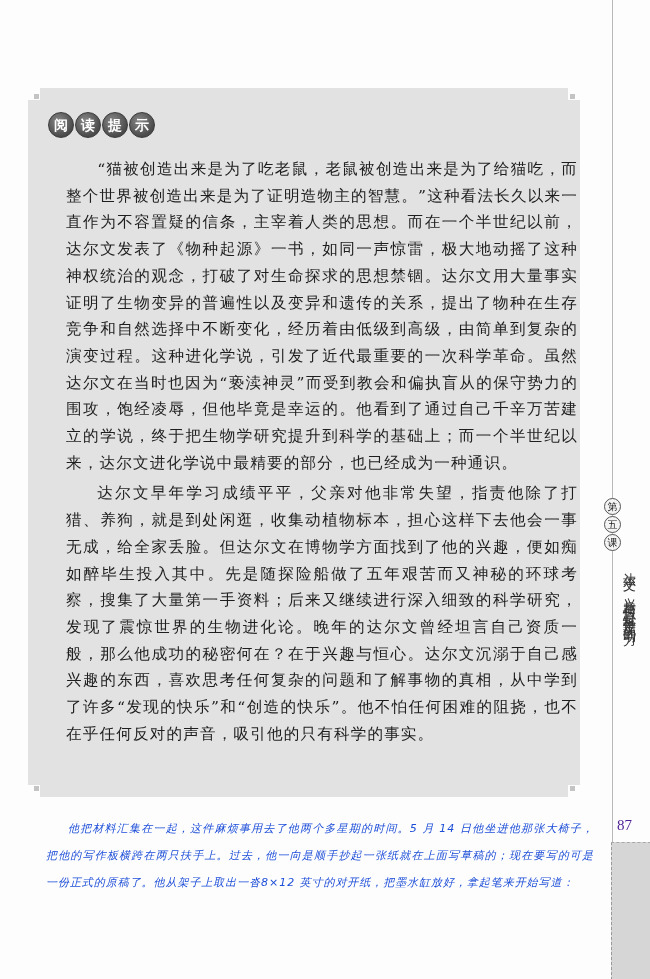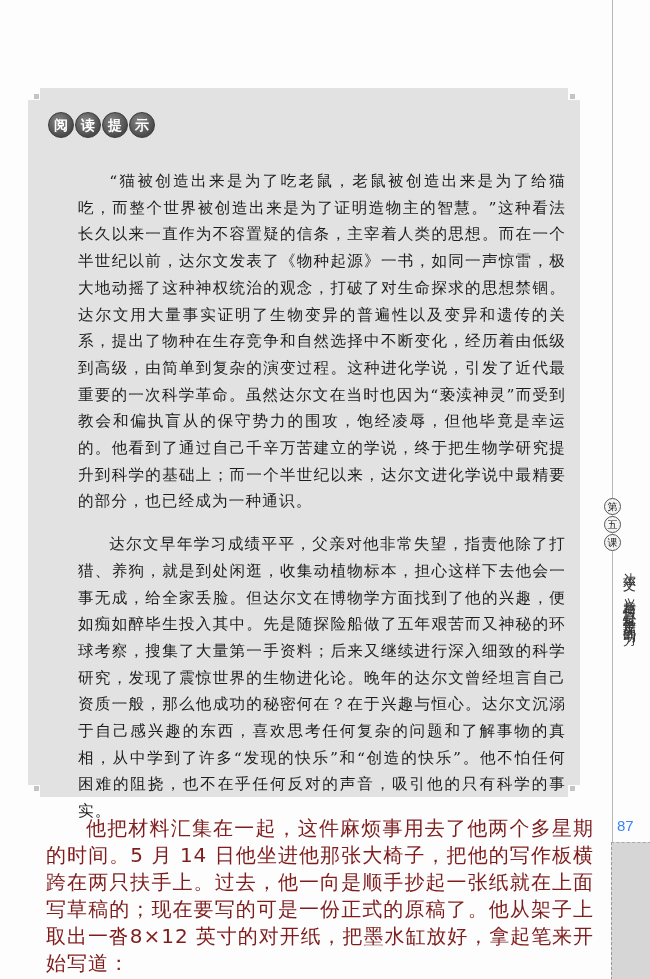--- a/index.html
+++ b/index.html
@@ -33,27 +33,27 @@
     border: 1px solid #3a3a3a;
     color: #fff; font-family: "DejaVu Sans", sans-serif; font-weight: bold;
     font-size: 14px; line-height: 24px; text-align: center;
   }
 
   .tips-text {
     position: absolute; left: 62px; top: 152px; width: 520px;
     font-size: 15.6px; line-height: 26.7px; letter-spacing: 1.15px;
     text-align: justify;
   }
-  .tips-text p { margin: 16px; text-indent: 2em; }
+  .tips-text p { margin: 4px; text-indent: 2em; }
 
   .body-text {
     position: absolute; left: 46px; top: 815px; width: 548px;
     font-family: "DejaVu Sans", sans-serif;
-    font-size: 20px; line-height: 27px; letter-spacing: 0.95px;
-    text-align: justify; color: #7f1d1d;
+    font-size: 11px; line-height: 27px; letter-spacing: 0.95px;
+    text-align: justify; color: #1d4ed8; font-style: italic;
   }
   .body-text p { margin: 0; text-indent: 2em; }
 
   .margin-rule {
     position: absolute; left: 612px; top: 0; width: 1px; height: 842px; background: #b8b8b8;
   }
   .margin-strip {
     position: absolute; left: 611px; top: 842px; width: 39px; height: 137px;
     background: #d6d6d6; border-left: 1px dashed #9a9a9a; border-top: 1px dashed #a8a8a8;
   }
@@ -67,21 +67,21 @@
     font-size: 10px; line-height: 15px; text-align: center; color: #222;
     margin-bottom: 1px;
   }
   .chapter-title {
     position: absolute; left: 622px; top: 562px;
     writing-mode: vertical-rl; font-size: 13px; letter-spacing: 3px;
     line-height: 14px; color: #333;
   }
   .page-number {
     position: absolute; left: 617px; top: 817px;
-    font-family: Liberation Sans, sans-serif; font-size: 15px; color: #3b82f6; text-align: right;
+    font-family: Liberation Serif, serif; font-size: 15px; color: #4c1d95; text-align: right;
   }
 </style>
 </head>
 <body>
 
 <div class="page">
 
   <div class="tips-box"></div>
   <div class="corner-dot" style="left:34px;top:94px"></div>
   <div class="corner-dot" style="left:570px;top:94px"></div>

